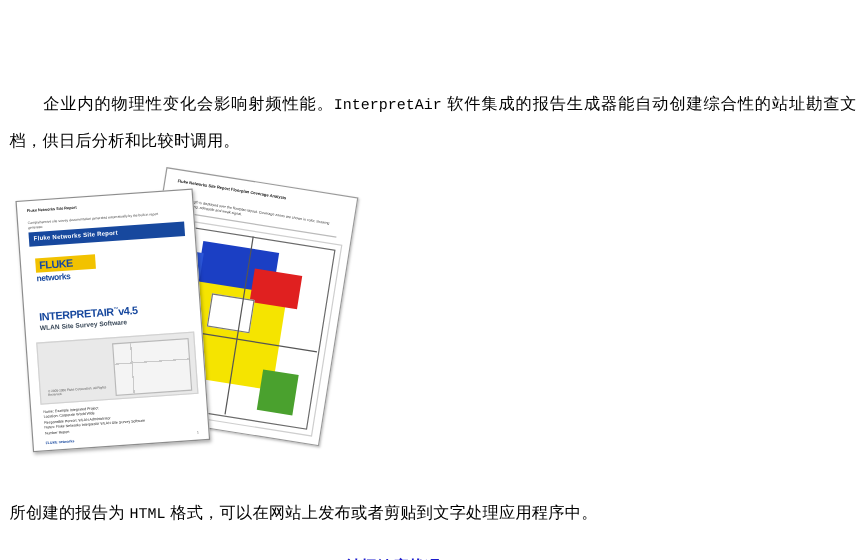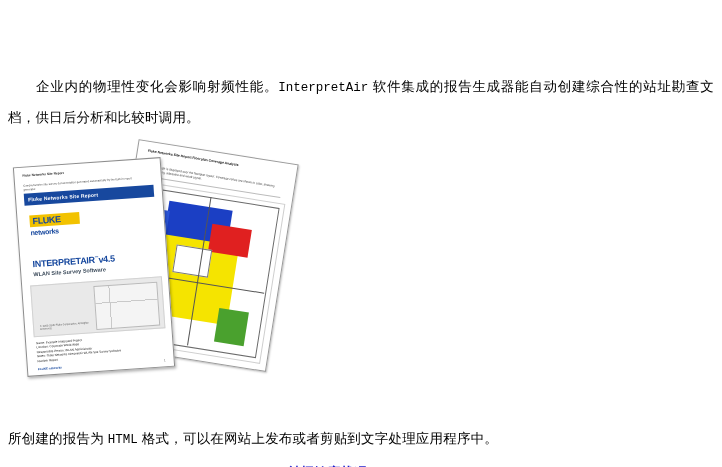--- a/index.html
+++ b/index.html
@@ -34,21 +34,21 @@
   }
   #para-top {
     left: 8px;
     top: 26px;
     width: 706px;
     text-indent: 28px;
     text-align: justify;
   }
   #para-bottom {
     left: 8px;
-    top: 378px;
+    top: 367px;
     width: 706px;
   }
   .mono-ascii {
     font-family: "Liberation Mono", monospace;
     font-size: 12.5px;
     letter-spacing: 0;
   }
 
   
   #section-heading {

